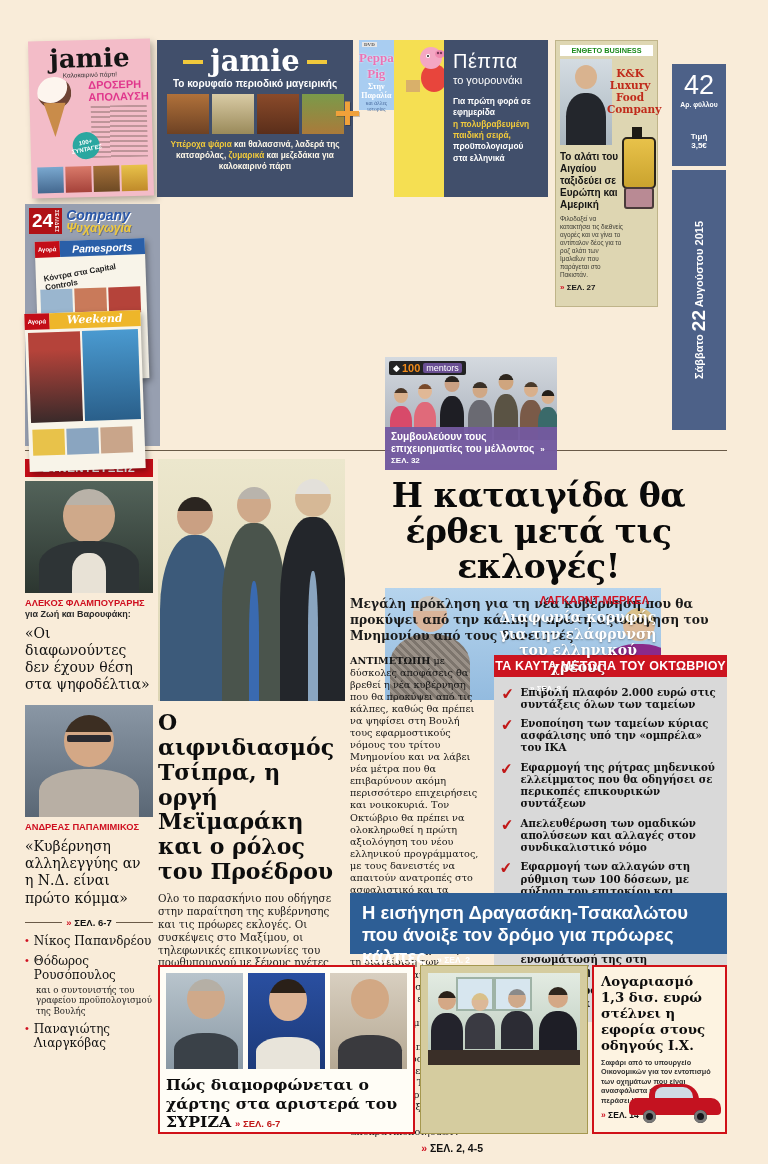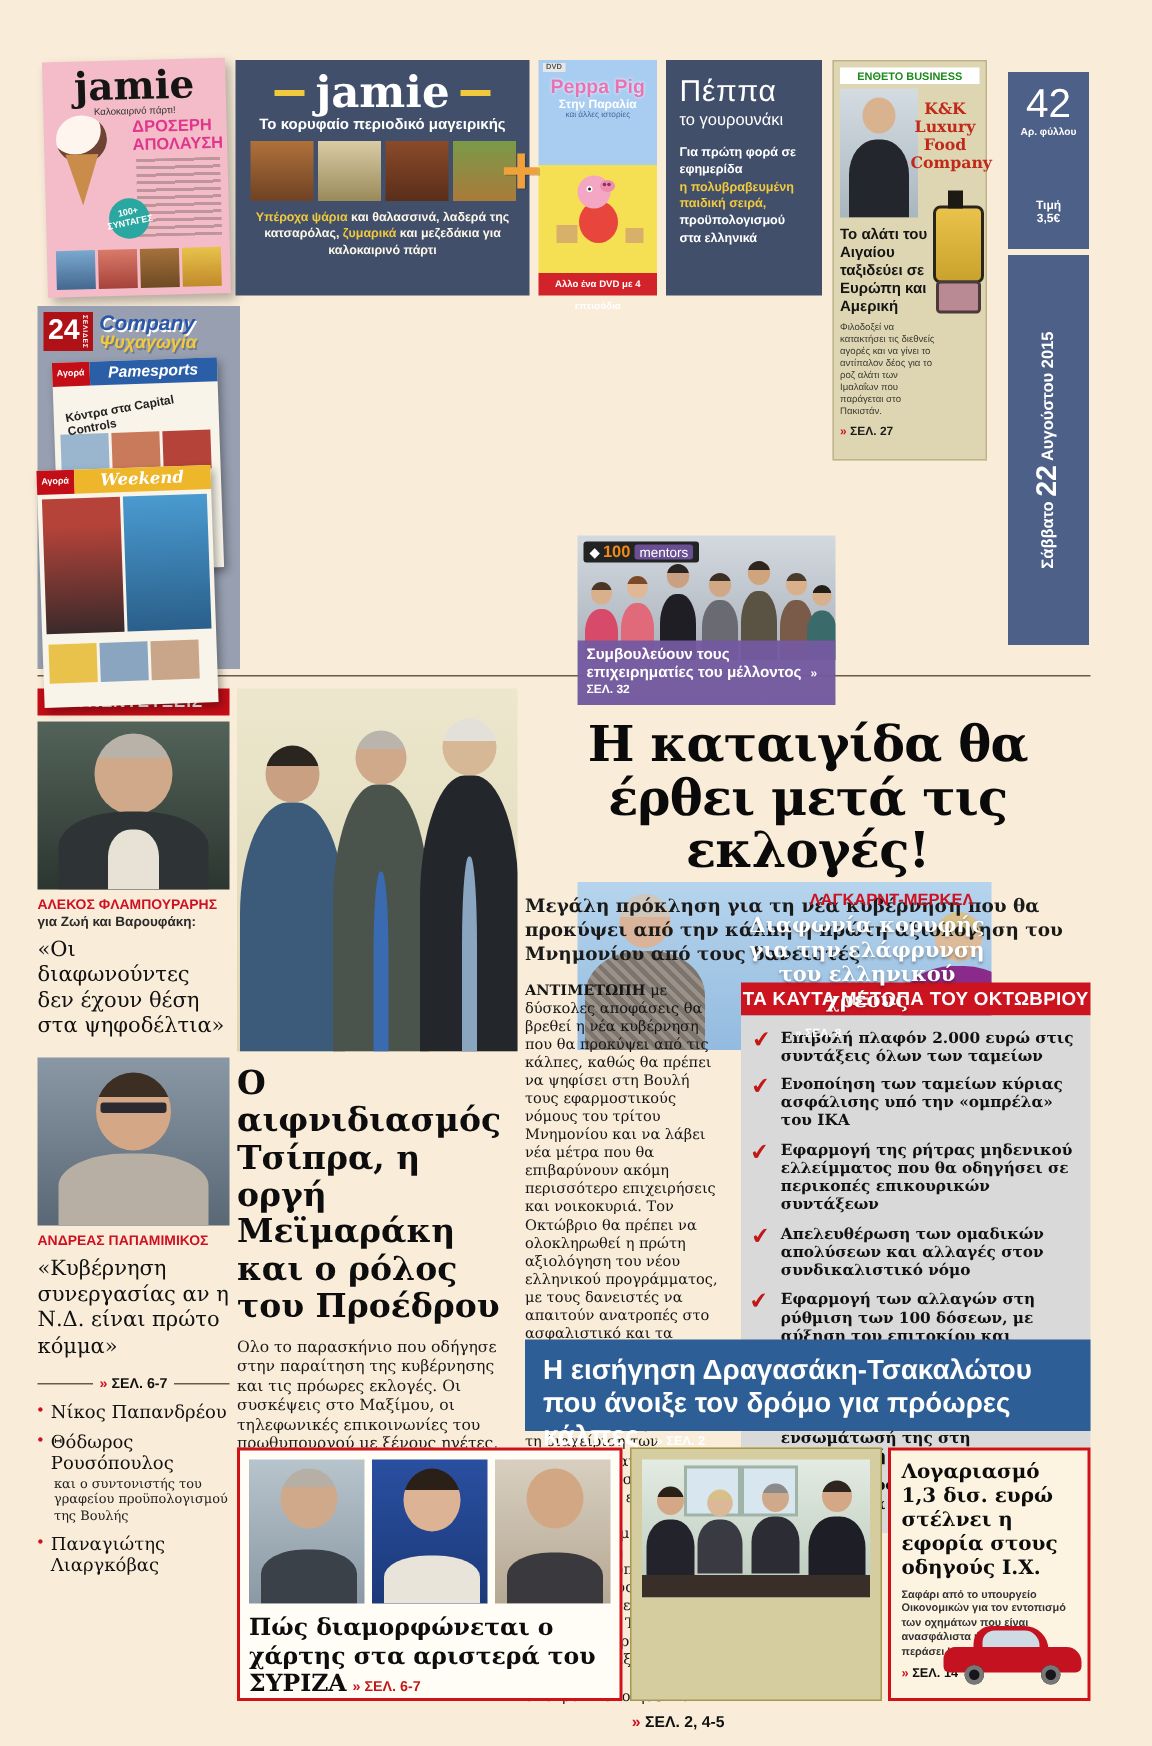--- a/index.html
+++ b/index.html
@@ -23,21 +23,21 @@
   .jp-row{display:flex;align-items:center;justify-content:center;gap:7px;margin-top:7px;}
   .jp-dash{width:20px;height:4px;background:#f0c93c;}
   .jp-logo{font-family:"DejaVu Serif",serif;font-weight:800;font-size:29px;line-height:1;}
   .jp-tag{font-size:10px;font-weight:700;margin-top:2px;}
   .jp-thumbs{display:flex;justify-content:center;gap:3px;margin-top:5px;}
   .jp-thumbs div{width:42px;height:40px;}
   .jp-desc{font-size:8.3px;line-height:1.3;margin-top:5px;padding:0 8px;font-weight:700;}
   .jp-y{color:#f0c93c;} .jp-w{color:#fdf7e8;}
   .plus-sign{left:334px;top:86px;color:#f0a13a;font-size:46px;font-weight:800;z-index:5;text-shadow:1px 1px 0 rgba(0,0,0,.2);}
 
-  .peppa-panel{left:359px;top:40px;width:79px;height:157px;display:flex;flex-direction:column;}
+  .peppa-panel{left:359px;top:40px;width:79px;height:157px;display:flex;font-family:Liberation Serif, serif;}
   .pp-top{height:70px;background:#a9cdf1;position:relative;text-align:center;}
   .pp-dvd{position:absolute;top:2px;left:3px;background:#e7e7e7;color:#555;font-size:5px;font-weight:800;padding:0 2px;}
   .pp-logo{color:#e873b4;font-weight:800;font-size:13px;padding-top:10px;text-shadow:0 0 2px #fff;}
   .pp-title{color:#fff;font-weight:800;font-size:8px;}
   .pp-sub{color:#46699c;font-size:5.5px;}
   .pp-mid{flex:1;background:#f5df52;position:relative;}
   .pp-strip{height:15px;background:#d2232a;color:#fff;font-size:6.4px;font-weight:800;text-align:center;line-height:15px;}
 
   .peppa-text{left:444px;top:40px;width:104px;height:157px;background:#414f6b;color:#fff;padding:10px 9px;box-sizing:border-box;}
   .pt-title{font-size:20px;font-weight:400;letter-spacing:.5px;}
@@ -51,21 +51,21 @@
   .kk-photo{position:absolute;left:0;top:0;width:52px;height:86px;background:linear-gradient(#d4dce2,#aab6bf);overflow:hidden;}
   .kk-brand{position:absolute;right:0;top:8px;width:46px;text-align:center;color:#c02a1a;font-family:"DejaVu Serif",serif;font-weight:800;font-size:10.5px;line-height:1.15;}
   .kk-bottle{position:absolute;right:1px;top:96px;width:30px;height:48px;background:linear-gradient(#e8c24a,#caa32e);border-radius:5px;border:2px solid #2a241a;}
   .kk-bottle::before{content:"";position:absolute;left:8px;top:-12px;width:10px;height:12px;background:#1d1a14;}
   .kk-jar{position:absolute;right:3px;top:146px;width:26px;height:18px;background:#b98a94;border-radius:3px;border:2px solid #4a3a3a;}
   .kk-title{width:62px;font-weight:800;font-size:10px;line-height:1.2;color:#141414;margin-top:6px;}
   .kk-body{width:64px;font-size:6.4px;line-height:1.25;color:#3a3a33;margin-top:4px;}
   .kk-page{margin-top:4px;font-size:8px;font-weight:800;color:#1a1a1a;}
 
   .blue-box{background:#4d6188;color:#fff;text-align:center;position:absolute;left:672px;width:54px;}
-  .issue-box{top:48px;height:84px;}
+  .issue-box{top:64px;height:84px;}
   .issue-num{font-size:27px;font-weight:400;margin-top:8px;line-height:1;}
   .issue-label{font-size:6.8px;font-weight:800;margin-top:2px;}
   .price-box{top:124px;height:42px;}
   .price-label{font-size:8px;font-weight:800;margin-top:8px;}
   .price-value{font-size:8px;font-weight:800;}
   .date-box{top:170px;height:260px;display:flex;align-items:center;justify-content:center;}
   .v-date{writing-mode:vertical-rl;transform:rotate(180deg);font-size:11px;font-weight:700;white-space:nowrap;}
   .v-day{font-size:19px;font-weight:800;}
 
   
@@ -396,21 +396,21 @@
     <div class="kick">για Ζωή και Βαρουφάκη:</div>
     <div class="quote">«Οι διαφωνούντες δεν έχουν θέση στα ψηφοδέλτια»</div>
     <div class="photo-box ph" style="margin-top:12px;background:linear-gradient(#8a97a5,#5a6775)">
       <div class="prs" style="left:14px;top:10px;width:100px;height:102px">
         <div class="hd" style="top:0;width:50px;height:52px;background:linear-gradient(#3c2e22 0 32%,#d4a886 32%)"></div>
         <div style="position:absolute;left:50%;transform:translateX(-50%);top:20px;width:44px;height:7px;background:#2a2a30;border-radius:2px"></div>
         <div class="bd" style="width:100px;height:48px;background:#b8afa4"></div>
       </div>
     </div>
     <div class="name-red">ΑΝΔΡΕΑΣ ΠΑΠΑΜΙΜΙΚΟΣ</div>
-    <div class="quote">«Κυβέρνηση συνεργασίας αν η Ν.Δ. είναι πρώτο κόμμα»</div>
+    <div class="quote">«Κυβέρνηση αλληλεγγύης αν η Ν.Δ. είναι πρώτο κόμμα»</div>
     <div class="pg-row">
       <span class="ln"></span>
       <span class="pg-label"><span class="marker">»</span> <span>ΣΕΛ. 6-7</span></span>
       <span class="ln"></span>
     </div>
     <div class="bullet-row">
         <span class="bullet">•</span>
         <span class="bullet-text">Νίκος Παπανδρέου</span>
       </div>
     <div class="bullet-row">

